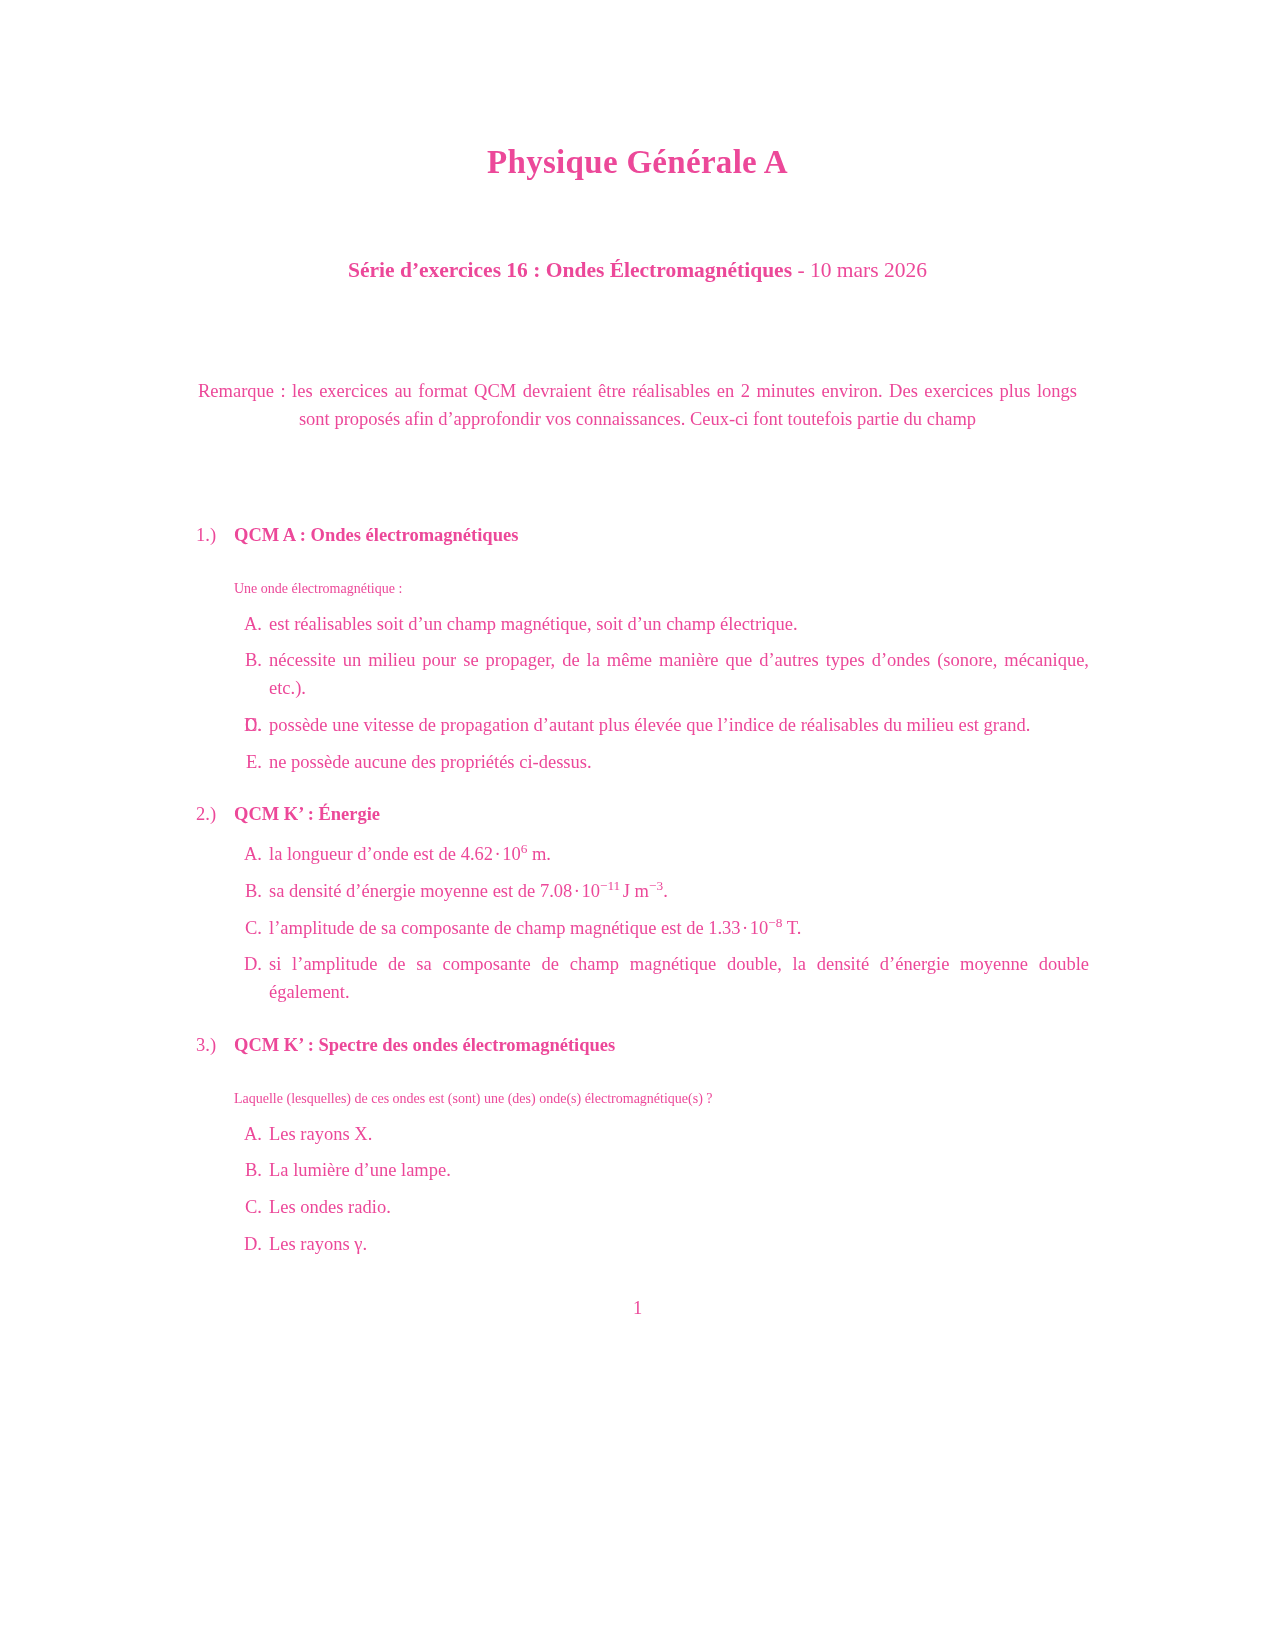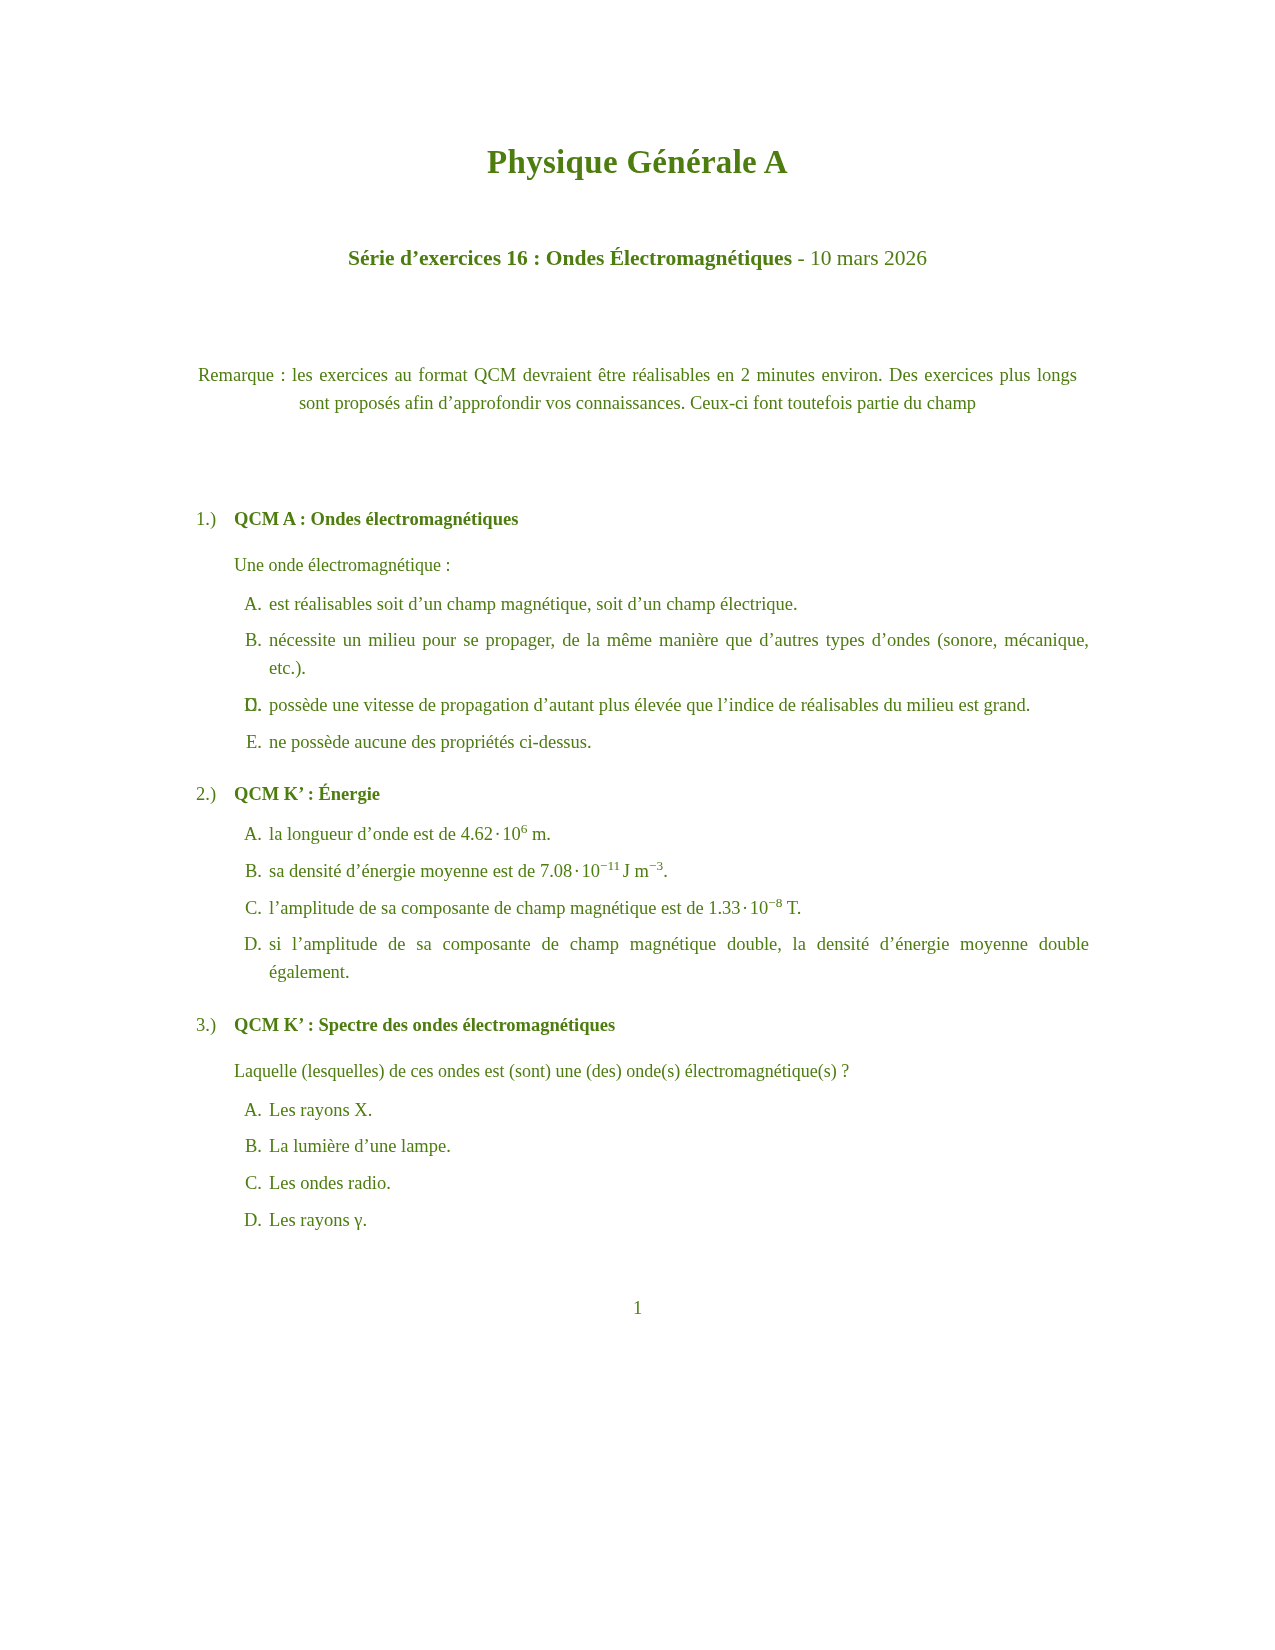--- a/index.html
+++ b/index.html
@@ -6,21 +6,21 @@
     margin: 0;
     padding: 0;
     background: #ffffff;
   }
   .page {
     position: relative;
     width: 1275px;
     height: 1650px;
     background: #ffffff;
     font-family: "Liberation Serif", "DejaVu Serif", serif;
-    color: #4d7c0f;
+    color: #ec4899;
     box-sizing: border-box;
     overflow: hidden;
   }
   .content {
     position: absolute;
     left: 186px;
     top: 0;
     width: 903px;
   }
 
@@ -30,21 +30,21 @@
     font-size: 33px;
     font-weight: bold;
     letter-spacing: 0.3px;
     margin: 0;
     padding-top: 143px;
     line-height: 1.2;
   }
   .doc-subtitle {
     text-align: center;
     font-size: 21.5px;
-    margin: 4px;
+    margin: 16px;
     padding-top: 58px;
     line-height: 1.3;
   }
   .doc-subtitle .bold {
     font-weight: bold;
   }
   .doc-subtitle .light {
     font-weight: normal;
   }
 
@@ -82,23 +82,23 @@
     left: 10px;
     top: 0;
     font-size: 18.5px;
   }
   .ex-title {
     font-weight: bold;
     font-size: 18.5px;
   }
   .ex-stem {
     padding-left: 48px;
-    font-size: 18px;
+    font-size: 14px;
     line-height: 1.5;
-    margin-top: 18px;
+    margin-top: 28px;
     text-align: justify;
     hyphens: none;
   }
   .choices {
     margin-top: 12px;
     padding-left: 48px;
   }
   .choice {
     position: relative;
     padding-left: 35px;

